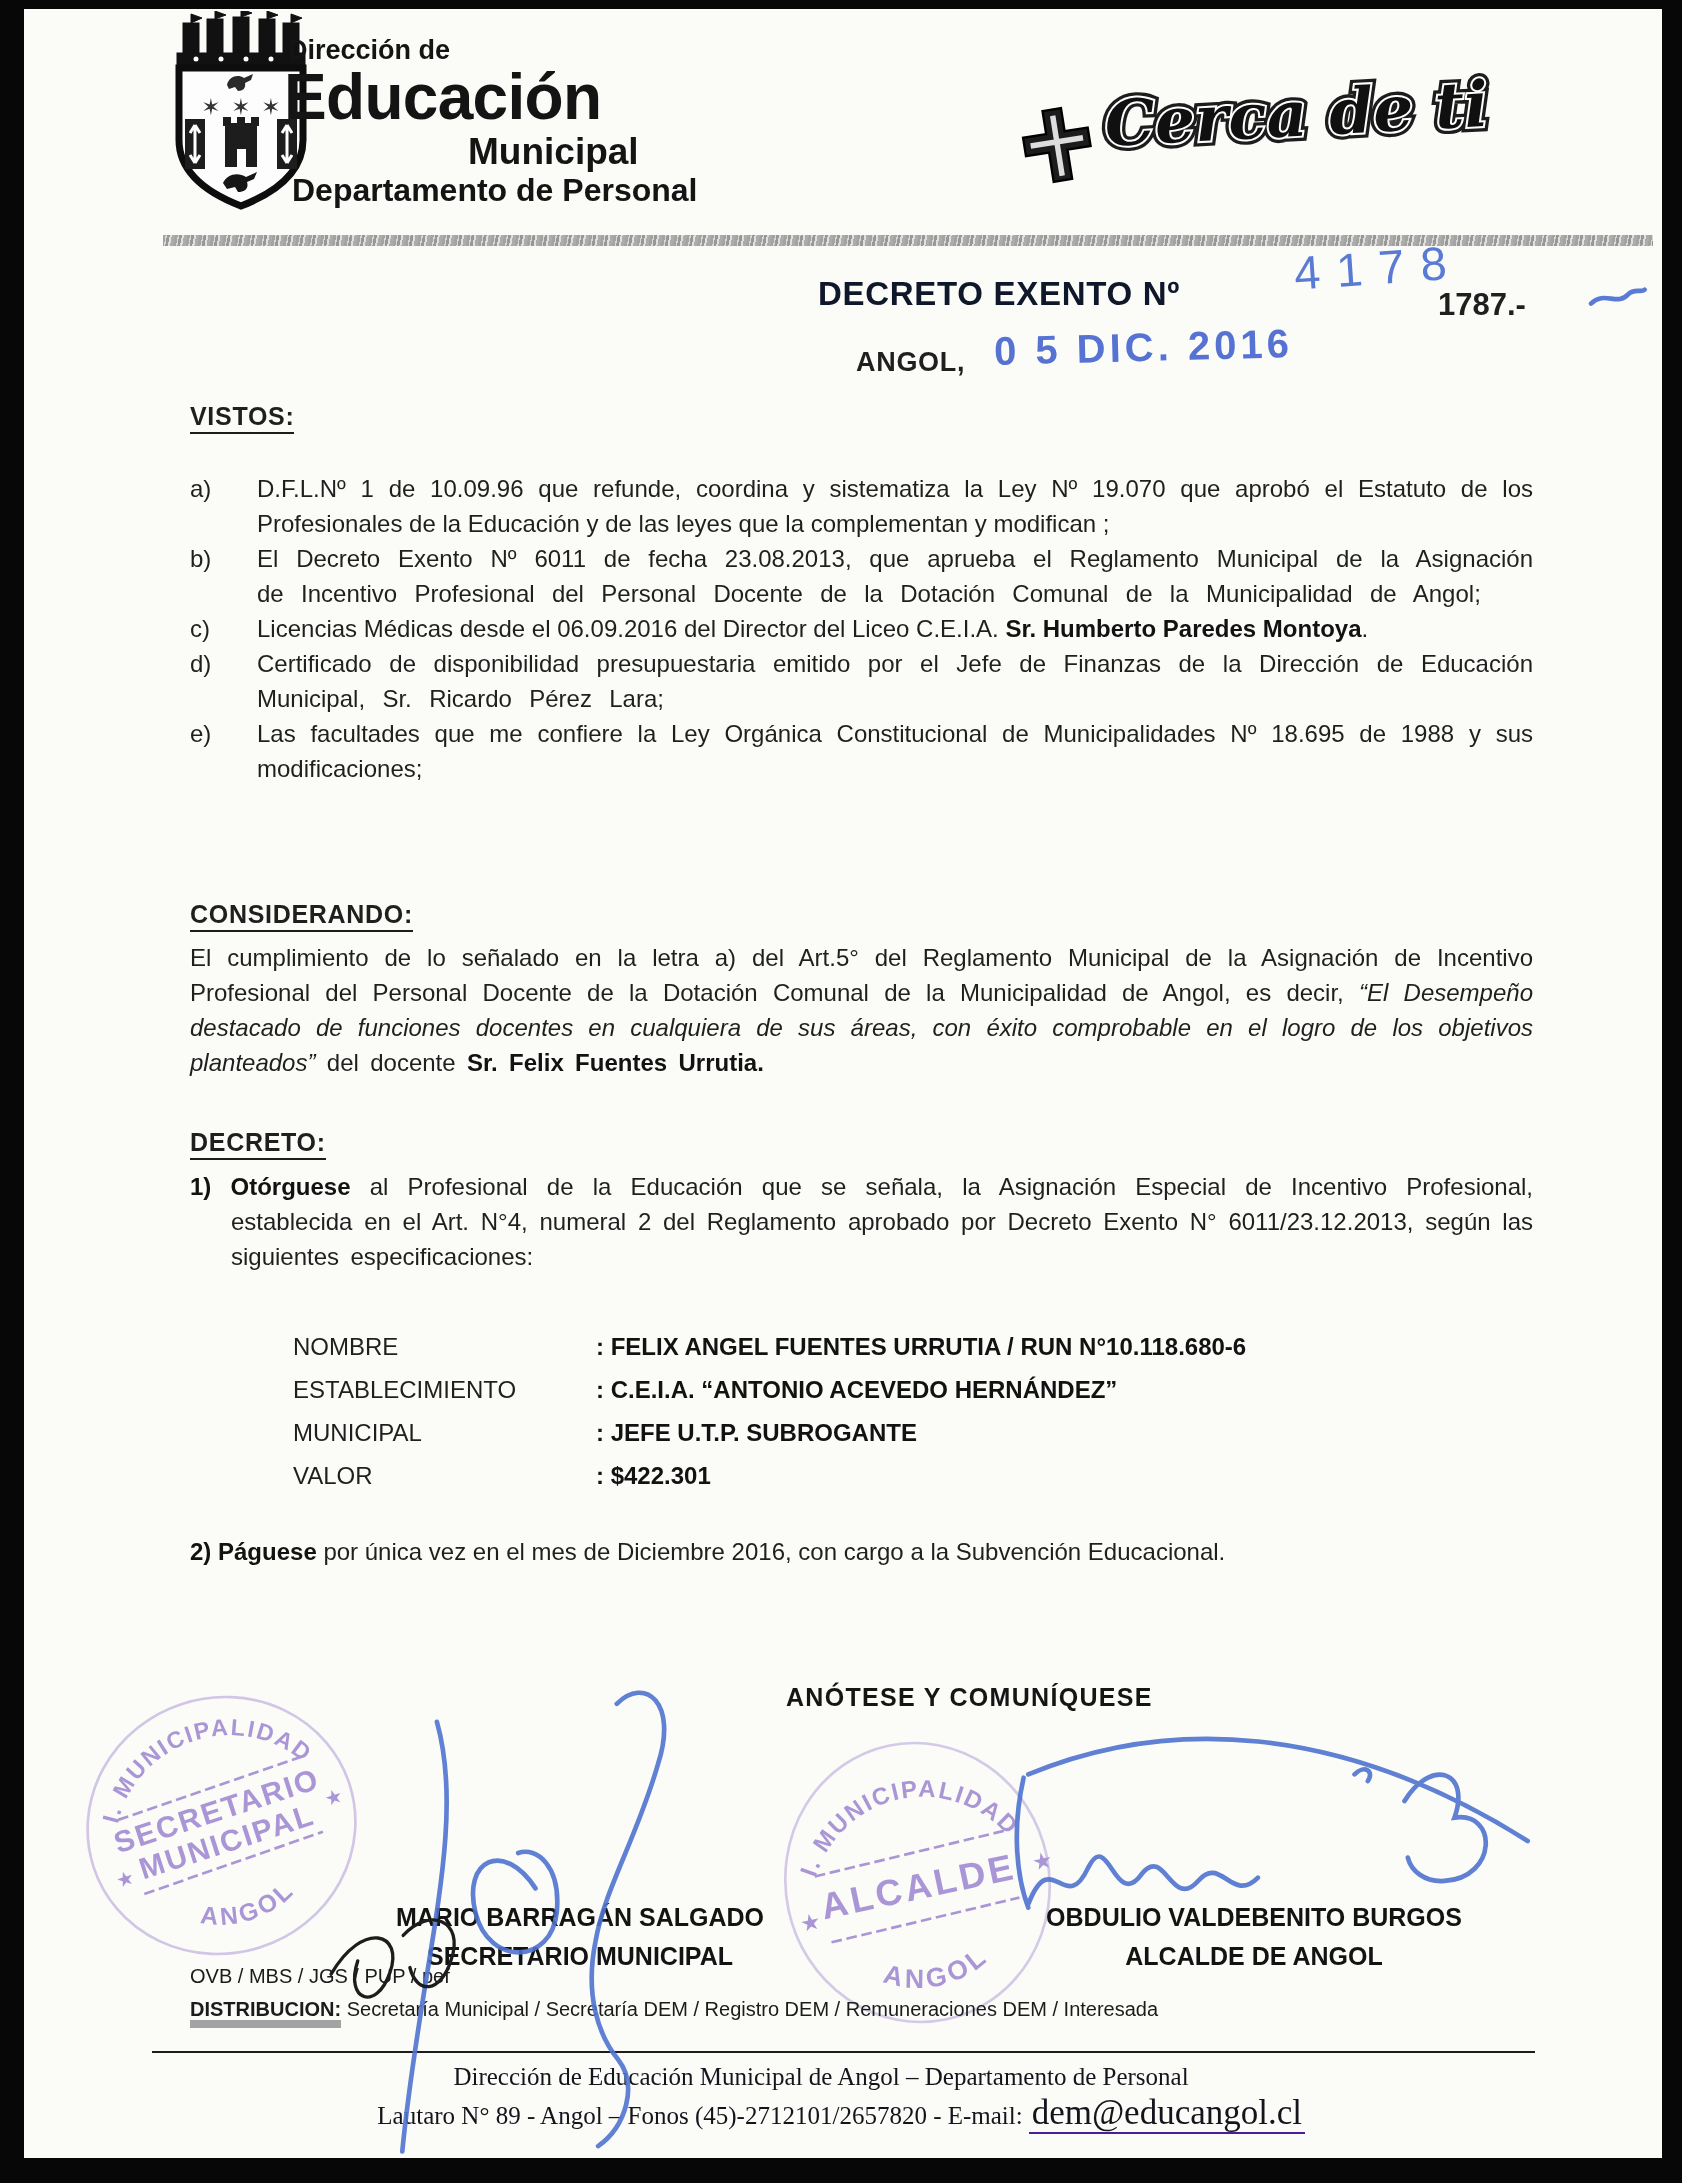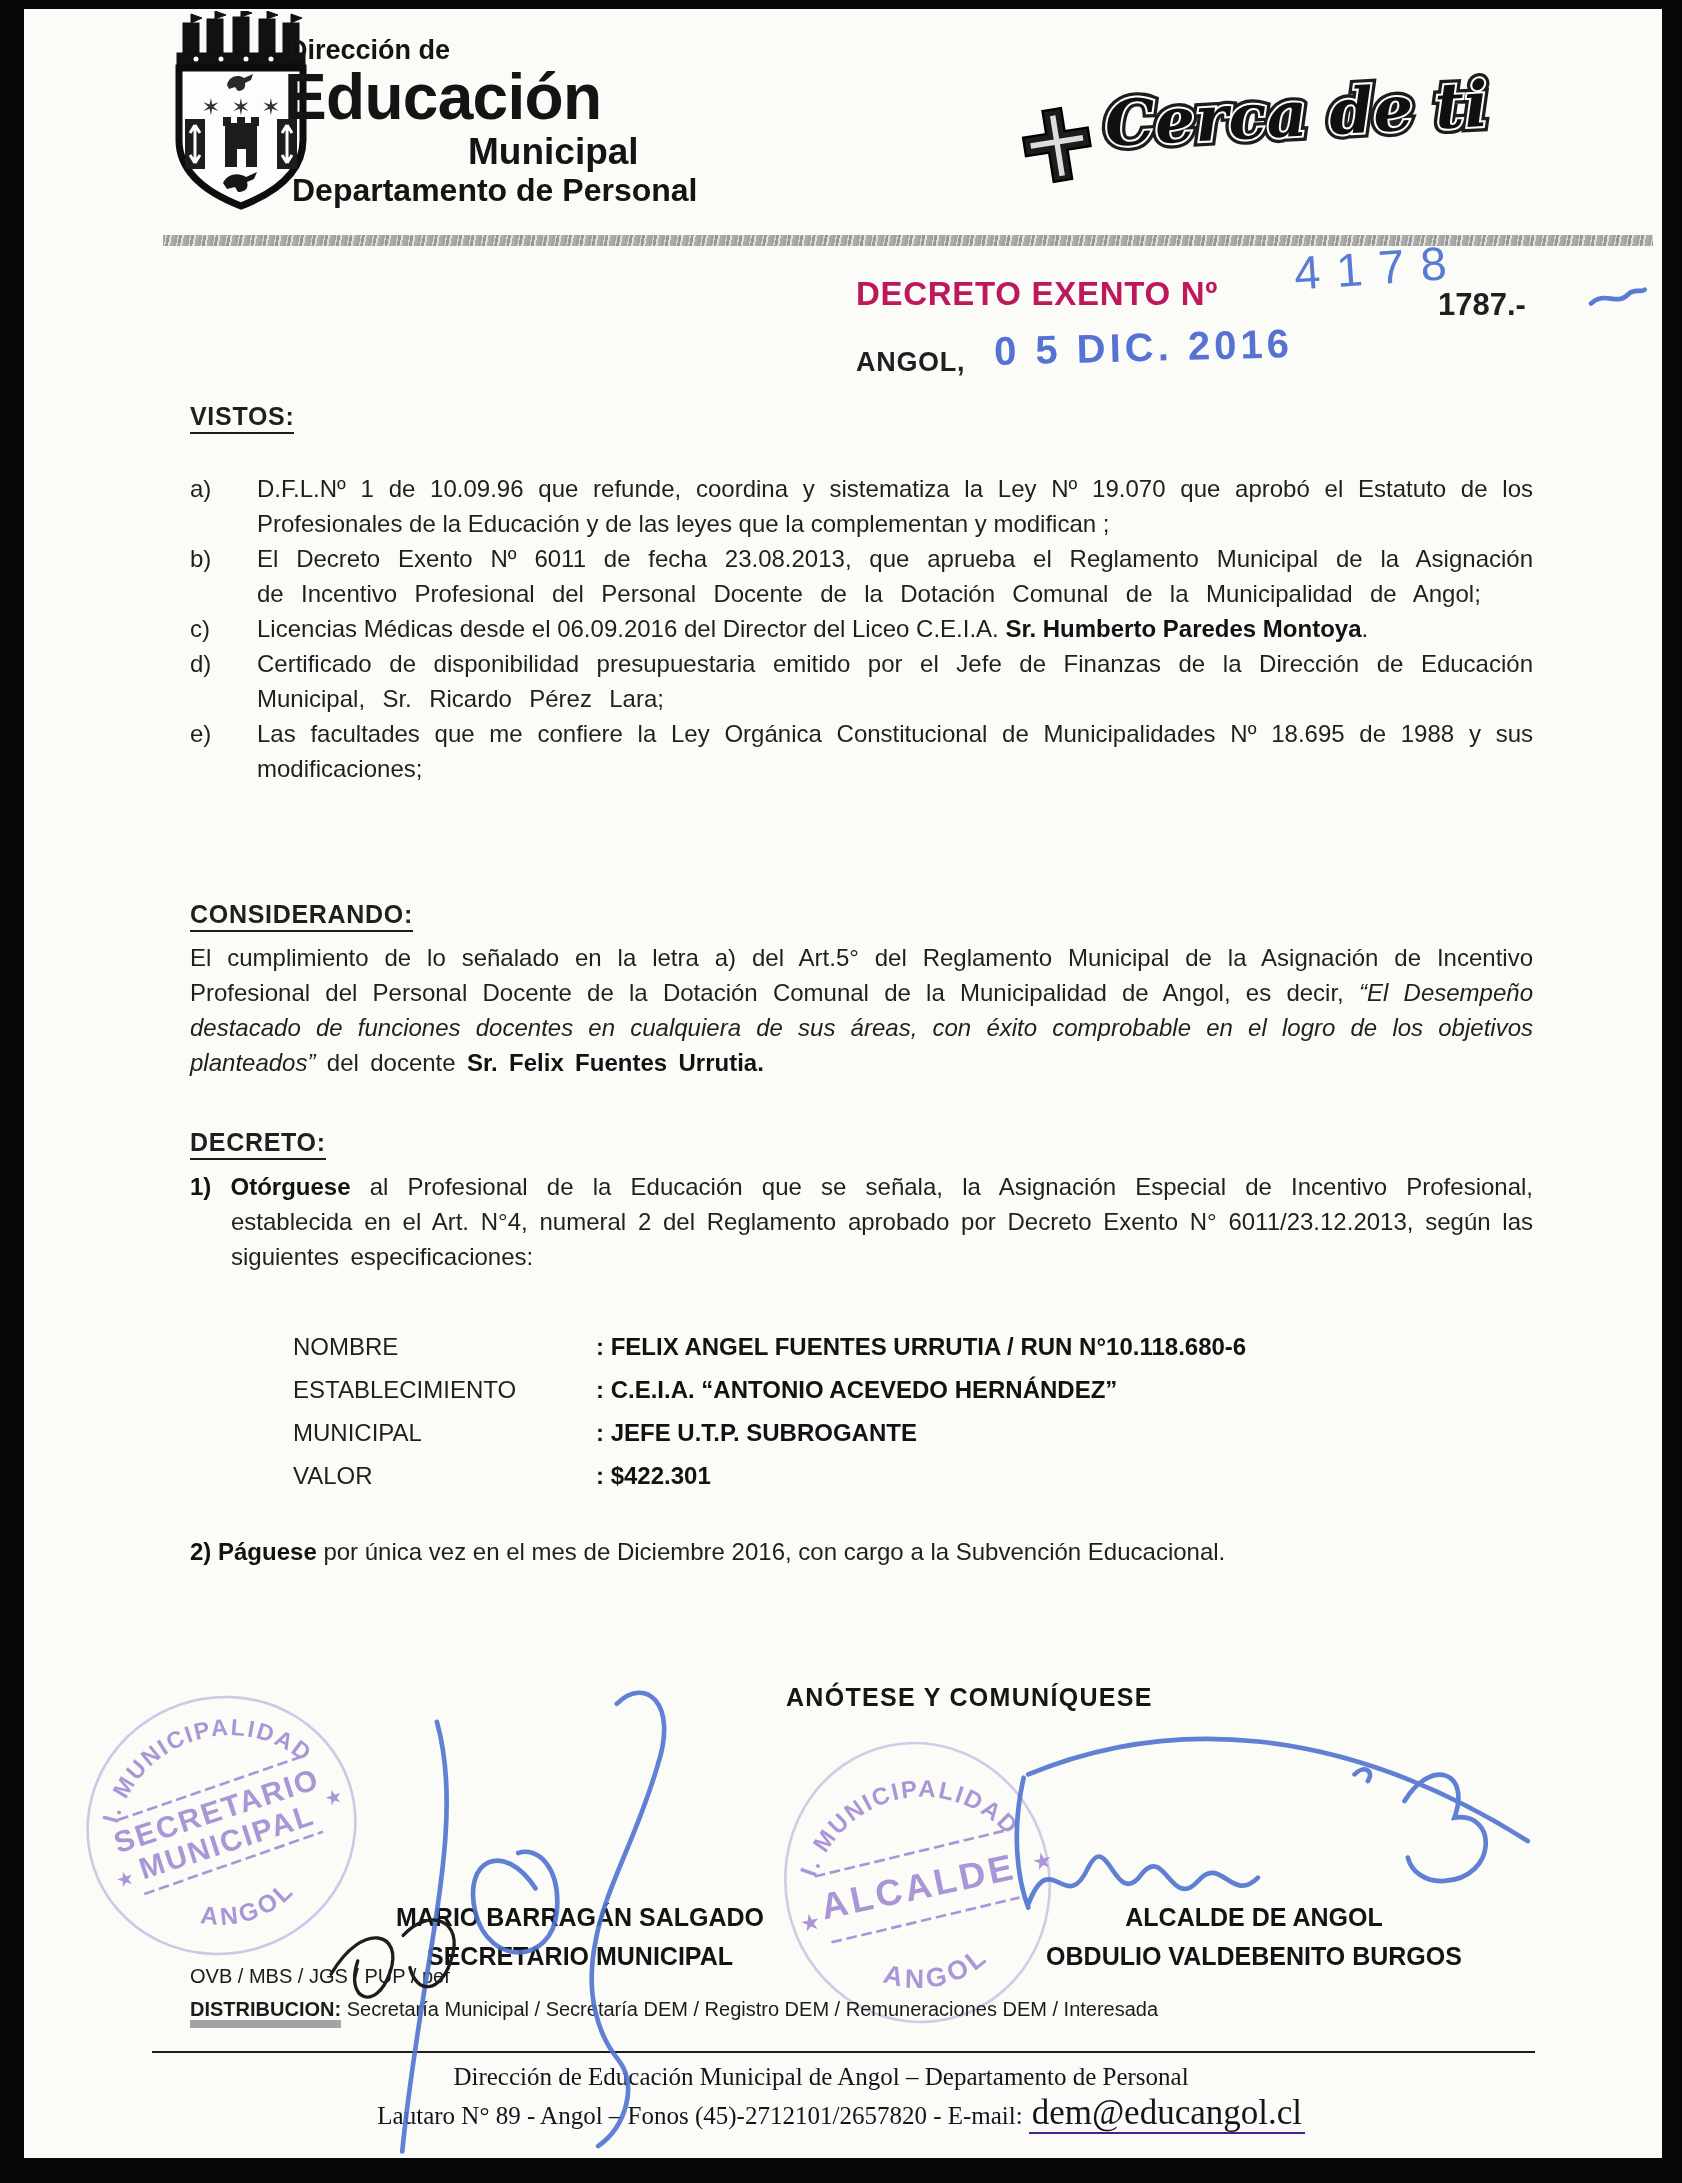--- a/index.html
+++ b/index.html
@@ -26,22 +26,22 @@
                  font-family:"DejaVu Serif", serif; font-style:italic; font-weight:bold;
                  font-size:63px; }
   .halo1 { -webkit-text-stroke:10.7px #1d1d1d; color:#1d1d1d; }
   .halo2 { -webkit-text-stroke:4px #ffffff; color:#fff; }
   .core  { color:#101010; }
 
   .speckle { position:absolute; left:163px; top:235px; width:1490px; height:11.3px; opacity:.8;
     background:repeating-linear-gradient(100deg,#8d8d8d 0 2.7px,#cfcfcf 2.7px 4px,#7f7f7f 4px 6.7px,#d9d9d9 6.7px 8.7px,#989898 8.7px 12px); }
 
   
-  .decree-title { position:absolute; left:856px; top:275px; font-size:33px; font-weight:bold;
-                  letter-spacing:0.7px; color:#be185d; white-space:nowrap; }
+  .decree-title { position:absolute; left:818px; top:275px; font-size:33px; font-weight:bold;
+                  letter-spacing:0.7px; color:#0f172a; white-space:nowrap; }
   .hand-num { position:absolute; left:1294px; top:240px; font-size:47px; color:#5a7bd4;
               letter-spacing:16px; transform:rotate(-4deg); white-space:nowrap; }
   .typed-num { position:absolute; left:1438px; top:287px; font-size:31px; font-weight:bold; }
   .pen-mark { position:absolute; left:1587px; top:285px; }
   .city { position:absolute; left:856px; top:347px; font-size:27px; font-weight:bold; letter-spacing:0.7px; }
   .date-stamp { position:absolute; left:994px; top:325px; font-size:40px; font-weight:bold;
                 color:#4a68d0; letter-spacing:4px; transform:rotate(-1.5deg); opacity:.93;
                 white-space:nowrap; }
 
   
@@ -271,22 +271,22 @@
   </svg>
   <svg class="sig" style="left:303px; top:1894px; z-index:21;" width="187" height="117" viewBox="0 0 280 175">
     <path d="M42,120 C90,38 152,58 130,118 C110,176 62,160 82,100 M150,62 C190,18 242,40 222,98 C206,150 170,150 160,110" stroke="#1d1d1d" stroke-width="5" fill="none" stroke-linecap="round"></path>
   </svg>
 
   <div class="name-block nb-left">
     <div>MARIO BARRAGÁN SALGADO</div>
     <div>SECRETARIO MUNICIPAL</div>
   </div>
   <div class="name-block nb-right">
+    <div>OBDULIO VALDEBENITO BURGOS</div>
     <div>ALCALDE DE ANGOL</div>
-    <div>OBDULIO VALDEBENITO BURGOS</div>
   </div>
 
   <div class="initials">OVB / MBS / JGS / PUP / pef</div>
   <div class="distrib">
     <span class="dl">DISTRIBUCION:</span><span> Secretaría Municipal / Secretaría DEM / Registro DEM / Remuneraciones DEM / Interesada</span>
   </div>
   <div class="foot-rule"></div>
   <div class="foot1">Dirección de Educación Municipal de Angol – Departamento de Personal</div>
   <div class="foot2">
     <span>Lautaro N° 89 - Angol – Fonos (45)-2712101/2657820 - E-mail: </span><span class="email">dem@educangol.cl</span>

